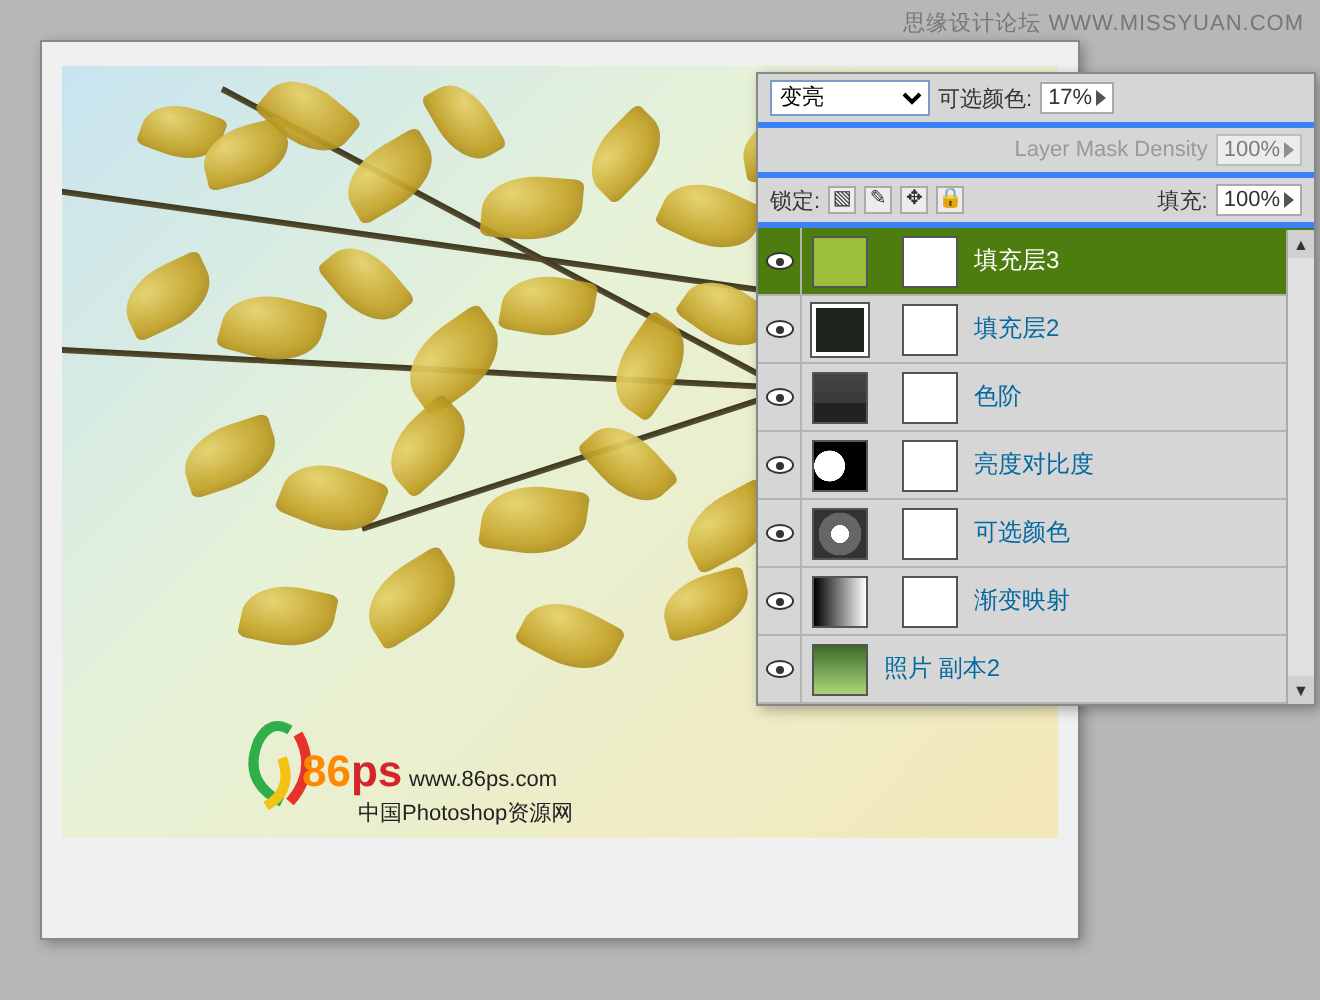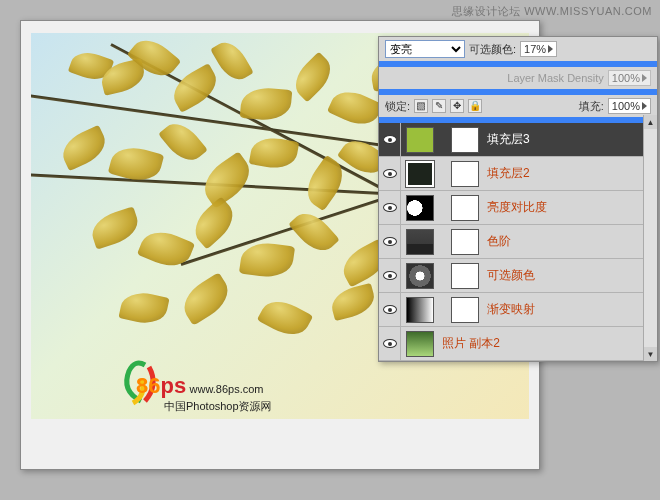--- a/index.html
+++ b/index.html
@@ -43,21 +43,21 @@
   }
   .watermark-top {
     position: absolute;
     top: 4px; right: 8px;
     font-size: 11px;
     color: #777;
     letter-spacing: 0.5px;
   }
   .watermark-bottom {
     position: absolute;
-    left: 115px; bottom: 55px;
+    left: 130px; bottom: 55px;
     font-size: 12px;
     color: #444;
     z-index: 5;
   }
   .watermark-bottom .big {
     font-size: 22px; font-weight: bold;
     color: #ff8800;
   }
   .watermark-bottom .sub {
     font-size: 11px; color: #222;
@@ -76,21 +76,21 @@
     width: 280px;
     background: #d6d6d6;
     border: 1px solid #888;
     box-shadow: 2px 2px 6px rgba(0,0,0,0.3);
     font-size: 11px;
   }
   .panel-row {
     display: flex;
     align-items: center;
     padding: 3px 6px;
-    border-bottom: 6px solid #3b82f6;
+    border-bottom: 3px solid #3b82f6;
     gap: 4px;
     min-height: 22px;
   }
   select {
     font-size: 11px;
     height: 18px;
     border: 1px solid #7a9ac9;
     background: #fff;
   }
   .label { color: #333; white-space: nowrap; }
@@ -126,21 +126,21 @@
     overflow: hidden;
   }
   .layer {
     display: flex;
     align-items: center;
     height: 34px;
     border-bottom: 1px solid #b3b3b3;
     background: #d6d6d6;
     gap: 2px;
   }
-  .layer.selected { background: #404040; color: #fff; }
+  .layer.selected { background: #4d7c0f; color: #fff; }
   .vis {
     width: 22px; height: 100%;
     border-right: 1px solid #b3b3b3;
     display: flex; align-items: center; justify-content: center;
   }
   .eye {
     width: 14px; height: 9px;
     border: 1px solid #333;
     border-radius: 50%;
     position: relative;
@@ -174,21 +174,21 @@
   .thumb.photo { background: linear-gradient(#3e6b2a, #a9d67a); }
   .link {
     width: 10px; height: 26px;
     display: flex; align-items: center; justify-content: center;
     font-size: 10px;
   }
   .layer-name {
     margin-left: 6px;
     font-size: 12px;
   }
-  .layer:not(.selected) .layer-name { color: #c2410c; }
+  .layer:not(.selected) .layer-name { color: #0369a1; }
   
   .panel-scroll {
     position: absolute;
     right: 0; top: 78px; bottom: 0;
     width: 14px;
     background: #e0e0e0;
     border-left: 1px solid #aaa;
   }
   .panel-scroll .up, .panel-scroll .down {
     height: 14px;
@@ -301,33 +301,33 @@
         </div>
         <div class="thumb fill2"></div>
         <div class="link"></div>
         <div class="thumb white"></div>
         <span class="layer-name">填充层2</span>
       </div>
       <div class="layer">
         <div class="vis">
           <div class="eye"></div>
         </div>
+        <div class="thumb levels"></div>
+        <div class="link"></div>
+        <div class="thumb white"></div>
+        <span class="layer-name">色阶</span>
+      </div>
+      <div class="layer">
+        <div class="vis">
+          <div class="eye"></div>
+        </div>
         <div class="thumb bc"></div>
         <div class="link"></div>
         <div class="thumb white"></div>
         <span class="layer-name">亮度对比度</span>
-      </div>
-      <div class="layer">
-        <div class="vis">
-          <div class="eye"></div>
-        </div>
-        <div class="thumb levels"></div>
-        <div class="link"></div>
-        <div class="thumb white"></div>
-        <span class="layer-name">色阶</span>
       </div>
       <div class="layer">
         <div class="vis">
           <div class="eye"></div>
         </div>
         <div class="thumb sc"></div>
         <div class="link"></div>
         <div class="thumb white"></div>
         <span class="layer-name">可选颜色</span>
       </div>

